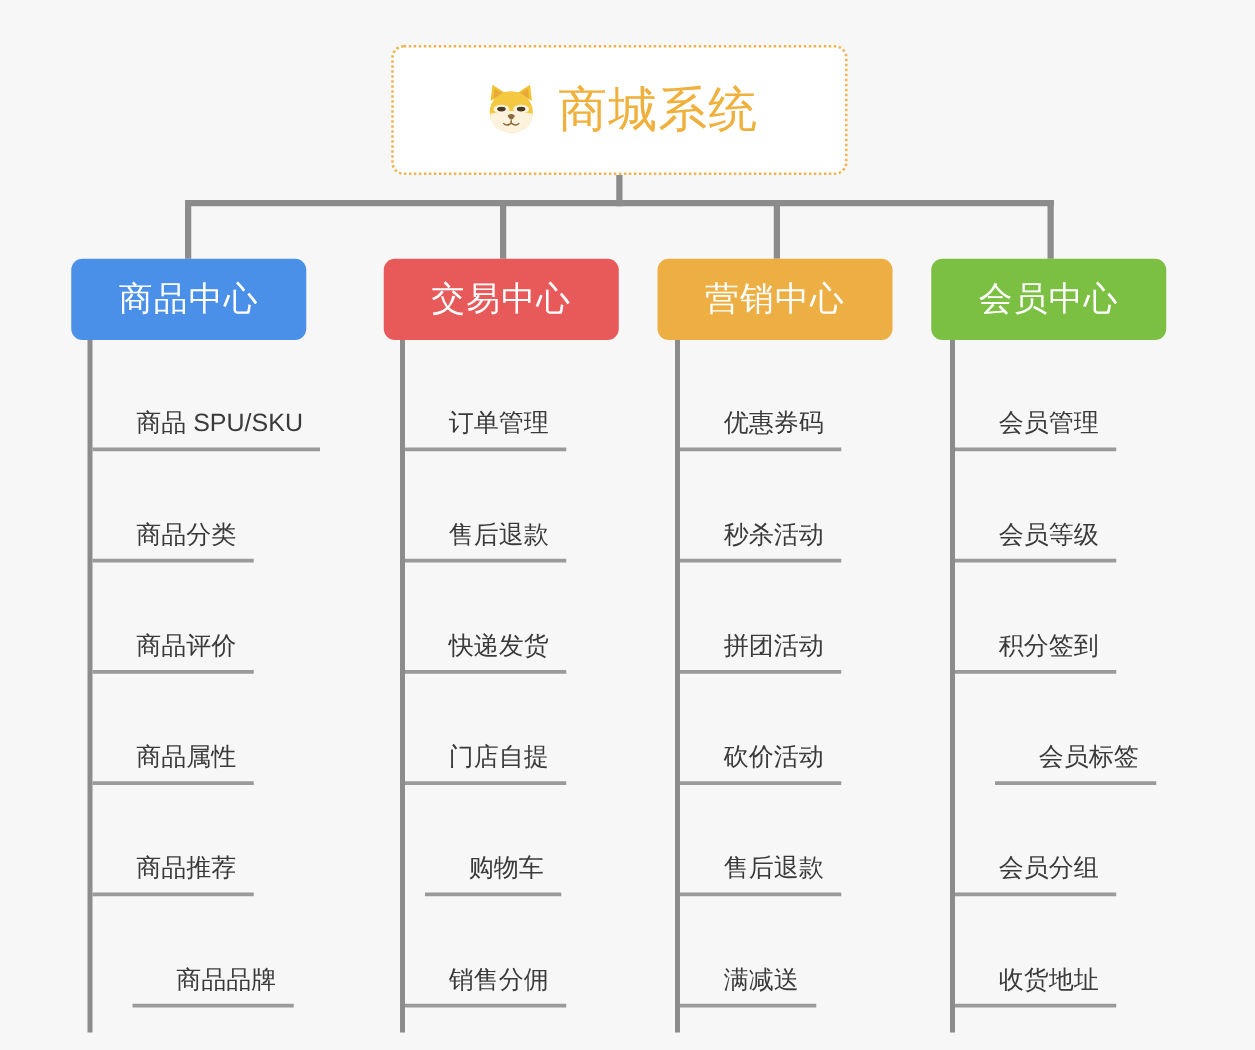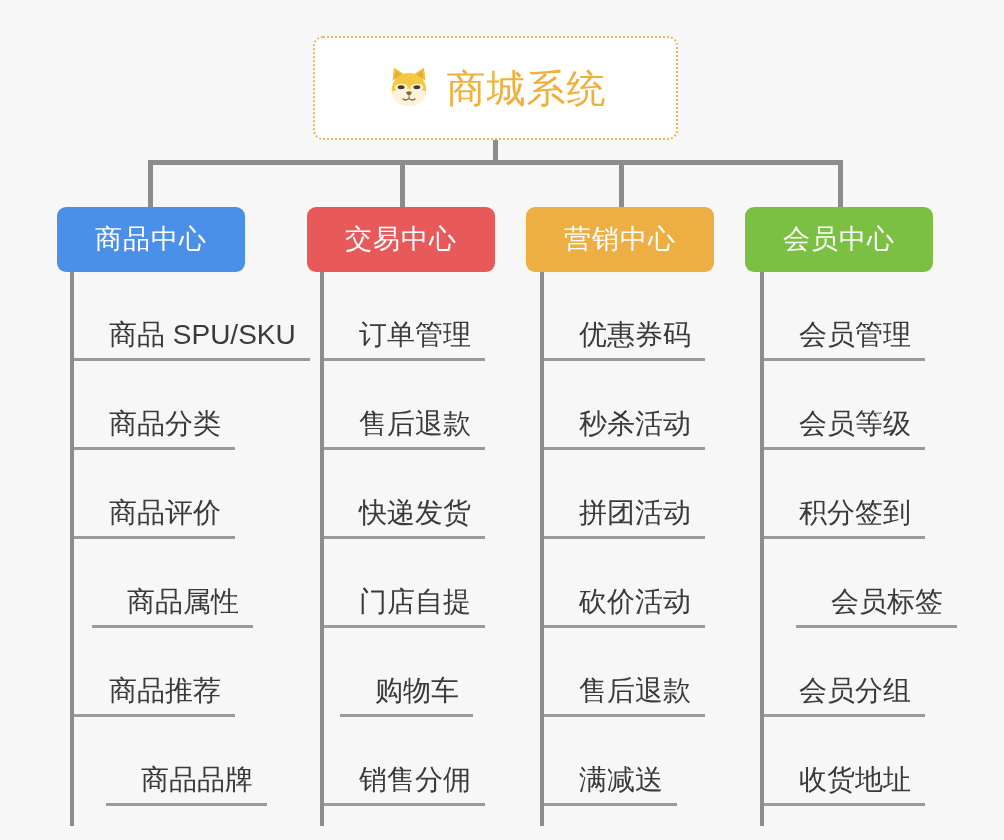--- a/index.html
+++ b/index.html
@@ -94,21 +94,21 @@
   .leaf-item {
     position: absolute;
     left: 4px;
     height: 89px;
     display: flex;
     flex-direction: column;
     justify-content: flex-end;
     align-items: flex-start;
   }
   .leaf-text {
-    font-size: 28px;
+    font-size: 20px;
     color: #3a3a3a;
     line-height: 1;
     white-space: nowrap;
     padding: 0 14px 9px 35px;
     box-sizing: border-box;
   }
   .leaf-rule {
     height: 3px;
     background: #9a9a9a;
     width: 100%;
@@ -173,21 +173,21 @@
       <div class="leaf-rule"></div>
     </div>
     <div class="leaf-item" style="top:89px;">
       <span class="leaf-text">商品分类</span>
       <div class="leaf-rule"></div>
     </div>
     <div class="leaf-item" style="top:178px;">
       <span class="leaf-text">商品评价</span>
       <div class="leaf-rule"></div>
     </div>
-    <div class="leaf-item" style="top:267px;margin-left:18px;">
+    <div class="leaf-item" style="top:267px;">
       <span class="leaf-text">商品属性</span>
       <div class="leaf-rule"></div>
     </div>
     <div class="leaf-item" style="top:356px;">
       <span class="leaf-text">商品推荐</span>
       <div class="leaf-rule"></div>
     </div>
     <div class="leaf-item" style="top:445px;padding-left:32px;">
       <span class="leaf-text">商品品牌</span>
       <div class="leaf-rule"></div>

